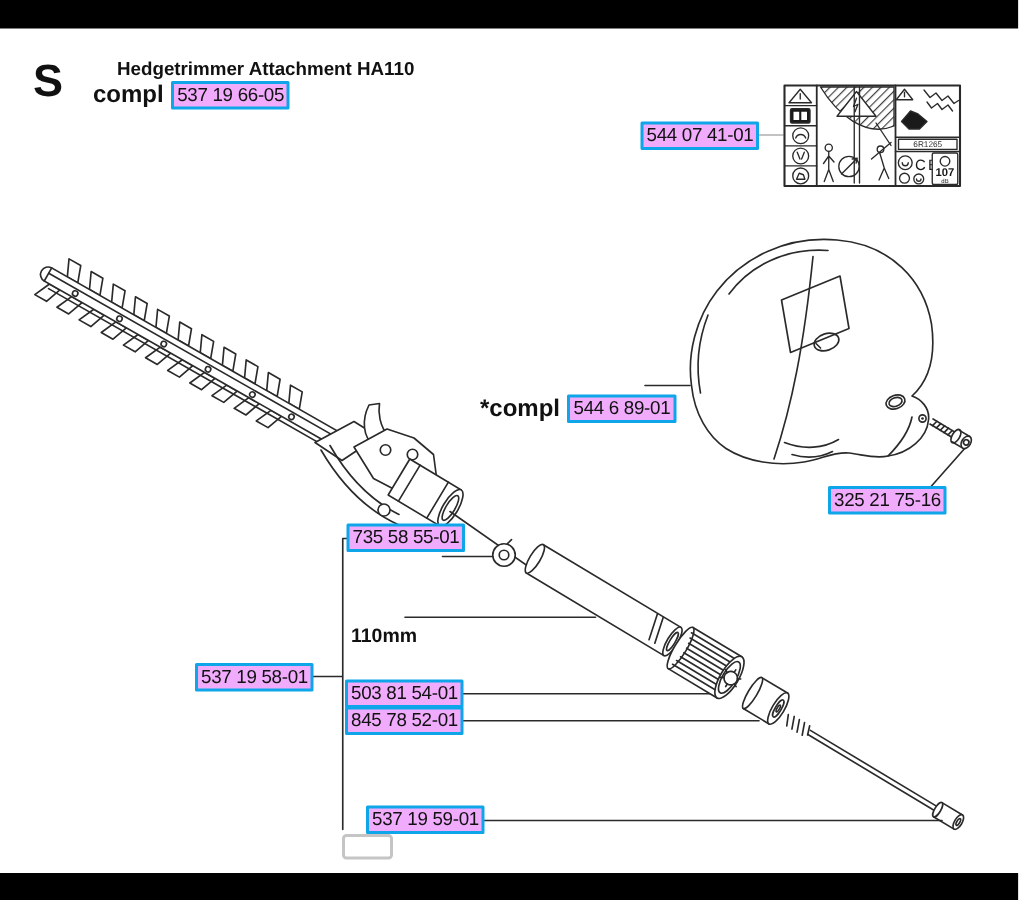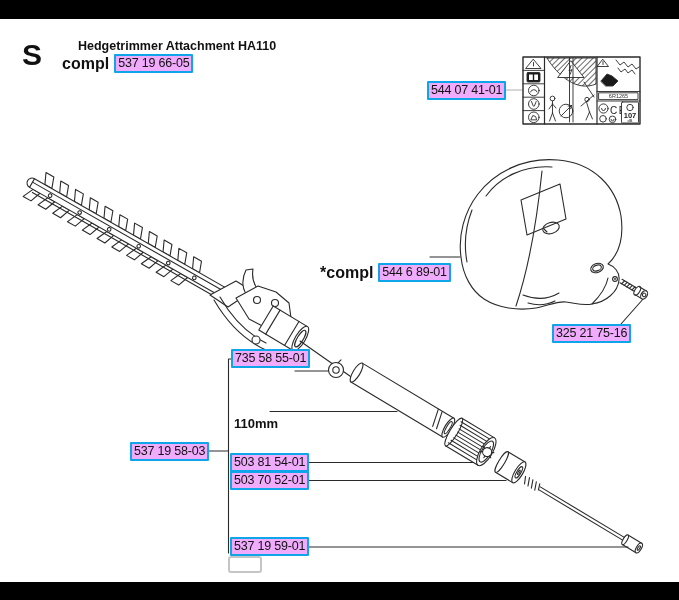--- a/index.html
+++ b/index.html
@@ -290,23 +290,23 @@
     <span class="b">*compl</span>
     <div class="plabel">544 6 89-01</div>
   </div>
 
   <div class="plabel" style="left:552px;top:324px;">325 21 75-16</div>
 
   <div class="plabel" style="left:231px;top:349px;">735 58 55-01</div>
 
   <div id="tube-length">110mm</div>
 
-  <div class="plabel" style="left:130px;top:442px;">537 19 58-03</div>
+  <div class="plabel" style="left:130px;top:442px;">537 19 58-01</div>
 
   <div class="plabel" style="left:230px;top:453px;">503 81 54-01</div>
 
-  <div class="plabel" style="left:230px;top:471px;">503 70 52-01</div>
-
-  <div class="plabel" style="left:230px;top:537px;">537 19 59-01</div>
+  <div class="plabel" style="left:230px;top:471px;">845 78 52-01</div>
+
+  <div class="plabel" style="left:244px;top:537px;">537 19 59-01</div>
 
   <div id="ghost-box"></div>
 
 </div>
 
 </body></html>

